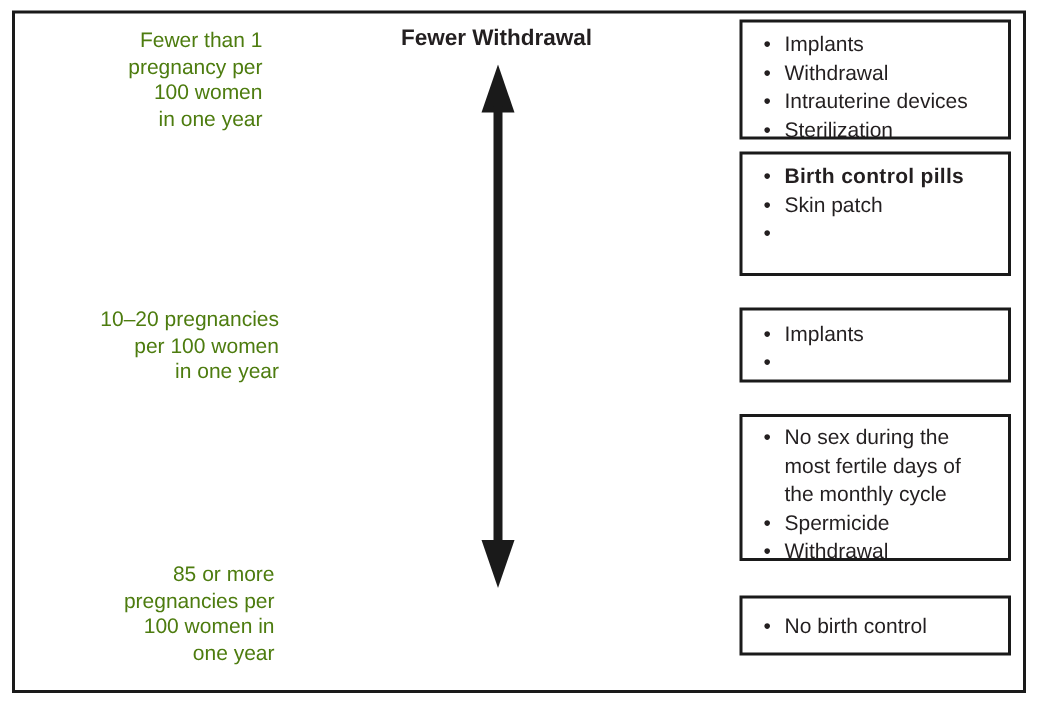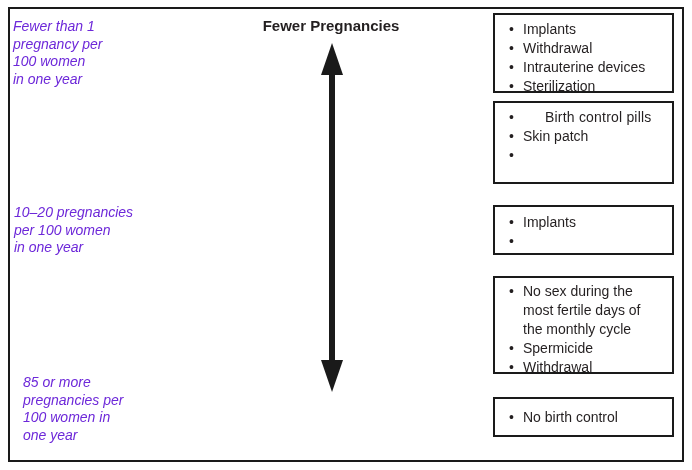--- a/index.html
+++ b/index.html
@@ -13,26 +13,25 @@
     overflow: hidden;
   }
   .frame {
     position: absolute;
     left: 8px; top: 7px;
     width: 672px; height: 451px;
     border: 2px solid #1a1a1a;
   }
   .left-label {
     position: absolute;
-    text-align: left;
+    text-align: right;
     font-size: 14px;
     line-height: 17.5px;
     white-space: pre-line;
-    color: #6d28d9;
-    font-style: italic;
+    color: #4d7c0f;
   }
   .l1 { left: 13px; top: 18px;  width: 162px; }
   .l2 { left: 14px; top: 204px; width: 172px; }
   .l3 { left: 23px; top: 374px; width: 160px; }
   .axis-title {
     position: absolute;
     text-align: center;
     font-size: 15px;
     font-weight: bold;
     color: #231f20;
@@ -64,42 +63,42 @@
     align-items: flex-start;
     font-size: 14px;
     line-height: 19px;
   }
   .mi .bullet {
     width: 14px;
     flex: 0 0 14px;
     font-size: 14px;
   }
   .mi .mtext { white-space: pre-line; }
-  .mi .mtext.bold { font-weight: normal; letter-spacing: 0.2px; margin-left: 22px; }
+  .mi .mtext.bold { font-weight: bold; letter-spacing: 0.2px; }
 </style>
 </head>
 <body>
 
 <div class="page">
 
   <div class="frame"></div>
 
   <div class="left-label l1">Fewer than 1
 pregnancy per
 100 women
 in one year</div>
   <div class="left-label l2">10–20 pregnancies
 per 100 women
 in one year</div>
   <div class="left-label l3">85 or more
 pregnancies per
 100 women in
 one year</div>
 
-  <div class="axis-title top">Fewer Pregnancies</div>
+  <div class="axis-title top">Fewer Withdrawal</div>
 
   <svg class="arrow" viewBox="0 0 28 349" xmlns="http://www.w3.org/2000/svg" aria-hidden="true">
     <polygon class="shape" points="14,0 3,32 25,32"></polygon>
     <rect class="shape" x="11" y="28" width="6" height="293"></rect>
     <polygon class="shape" points="14,349 3,317 25,317"></polygon>
   </svg>
 
   <div class="method-box b1">
     <div class="mi">
       <span class="bullet">•</span>

